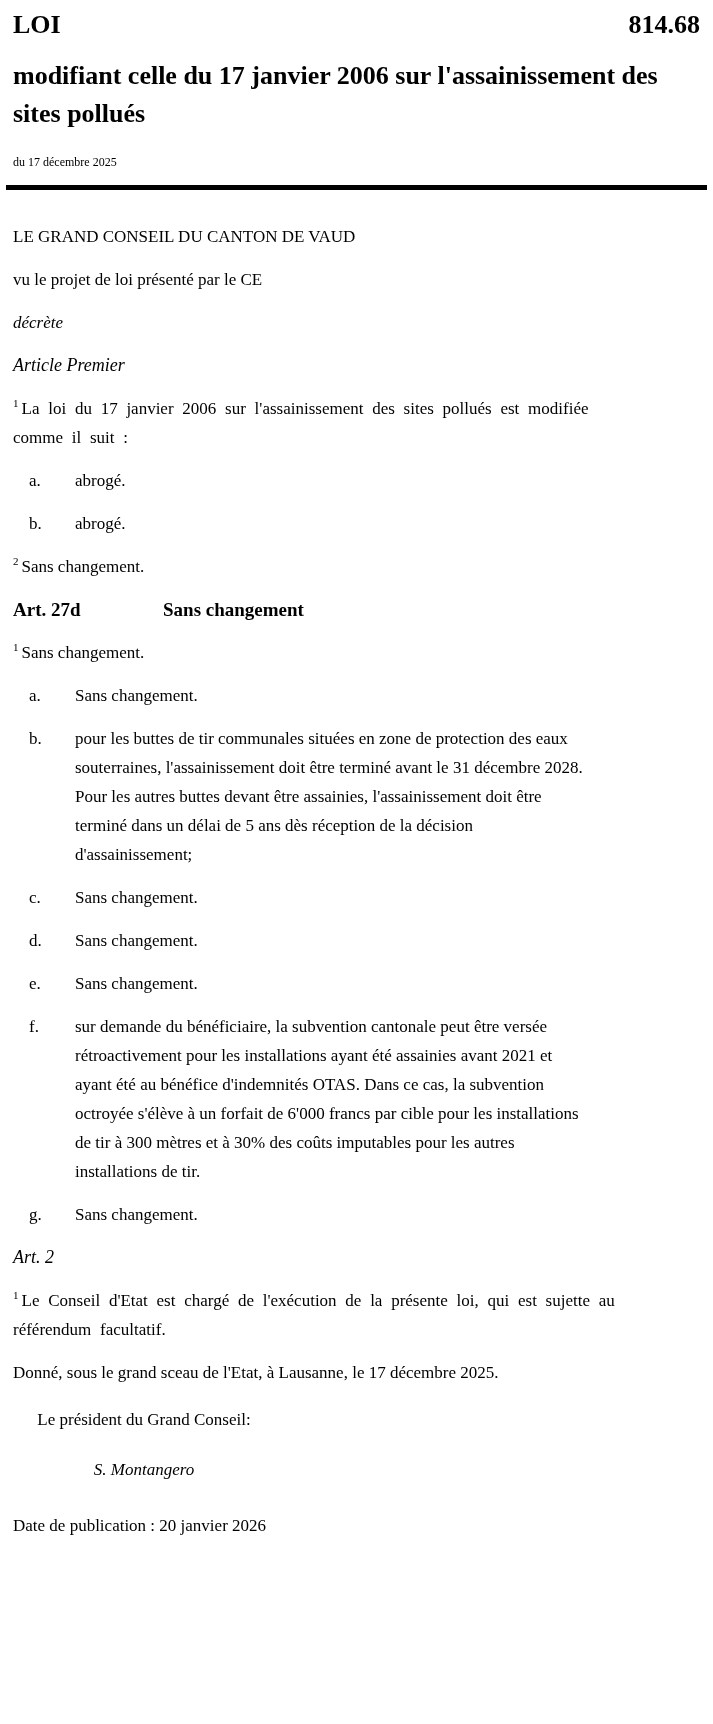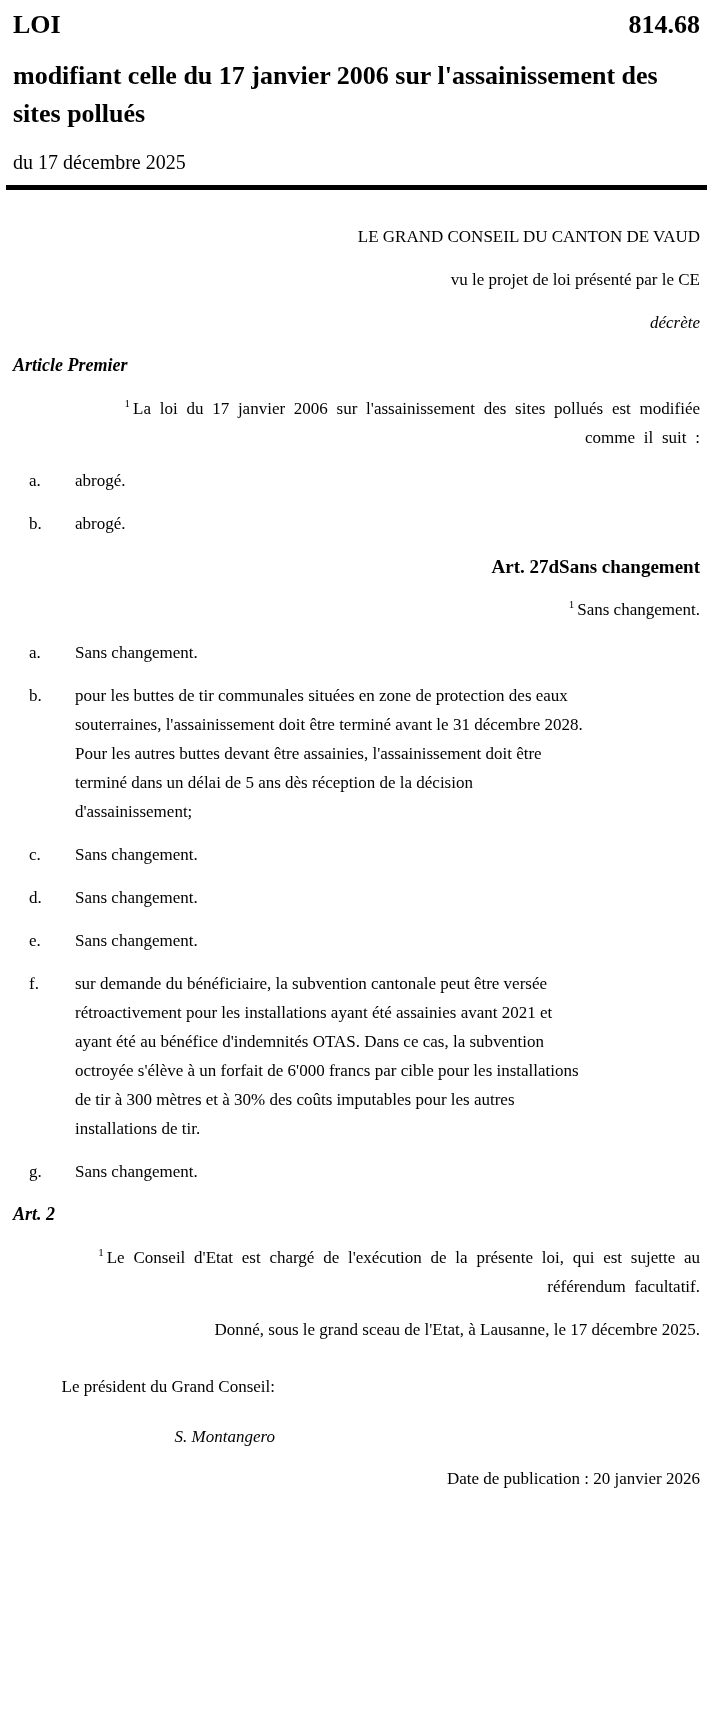--- a/index.html
+++ b/index.html
@@ -27,81 +27,81 @@
     margin: 0;
   }
   .doc-title {
     font-size: 26px;
     font-weight: bold;
     line-height: 38px;
     margin: 15px 0 0 0;
     max-width: 645px;
   }
   .doc-date {
-    font-size: 20px;
+    font-size: 12px;
     line-height: 27px;
     margin: 16px 0 0 0;
   }
   .rule {
     border: none;
     border-top: 5px solid #000000;
     margin: 9px -7px 0 -7px;
   }
 
   
   .doc-main {
     margin-top: 32px;
     font-size: 17px;
     line-height: 29px;
   }
-  .doc-main p { margin: 14px 0; text-align: right; }
+  .doc-main p { margin: 14px 0; }
   .prelines { white-space: pre-line; }
   .wide { word-spacing: 4.5px; }
   sup.ref {
     font-size: 11px;
     line-height: 0;
     vertical-align: 7px;
     margin-right: 3px;
   }
   .italic { font-style: italic; }
   .art-italic {
     font-size: 18px;
-    font-weight: bold;
+    font-weight: normal;
     font-style: italic;
     line-height: 29px;
     margin: 14px 0;
   }
   .art-heading {
     font-weight: bold;
     font-size: 19px;
     line-height: 29px;
     margin: 14px 0;
   }
   .art-num { display: inline-block; width: 150px; }
 
   
   .li { display: flex; margin: 14px 0; }
   .li .marker { flex: 0 0 46px; margin-left: 16px; }
   .li .li-text { flex: 1; white-space: pre-line; }
 
   
   .signatures {
     display: flex;
-    margin-top: 30px;
+    margin-top: 20px;
     line-height: 25px;
   }
   .sig-col { text-align: center; }
   .sig-col p { margin: 0; }
   .sig-col-left { width: 262px; }
   .sig-col-right { width: 250px; }
   .sig-label { min-height: 50px; }
   .sig-name { font-style: italic; }
 
   
-  .doc-footer { margin-top: 18px; line-height: 24px; }
+  .doc-footer { margin-top: 32px; line-height: 24px; }
   .doc-footer p { margin: 0; }
 </style>
 </head>
 <body>
 
 <div class="page">
 
   <header>
     <div class="header-row">
       <h1 class="doc-type">LOI</h1>
@@ -127,20 +127,21 @@
       <div class="li">
           <span class="marker">a.</span>
           <span class="li-text">abrogé.</span>
         </div>
       <div class="li">
           <span class="marker">b.</span>
           <span class="li-text">abrogé.</span>
         </div>
     </div>
 
+    <p><sup class="ref">2</sup><span>Sans changement.</span></p>
 
     <p class="art-heading"><span class="art-num">Art. 27d</span><span>Sans changement</span></p>
     <p><sup class="ref">1</sup><span>Sans changement.</span></p>
 
     <div>
       <div class="li">
           <span class="marker">a.</span>
           <span class="li-text">Sans changement.</span>
         </div>
       <div class="li">

